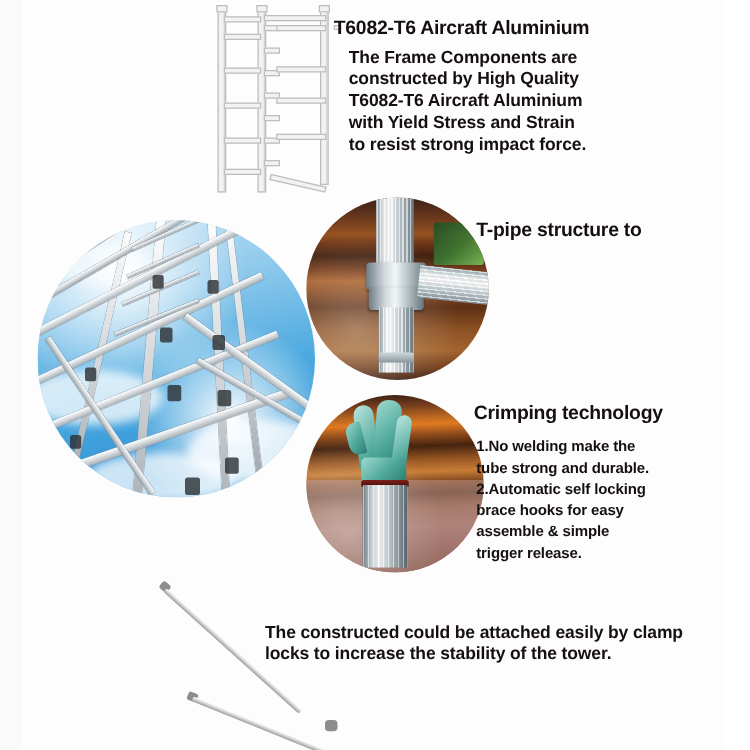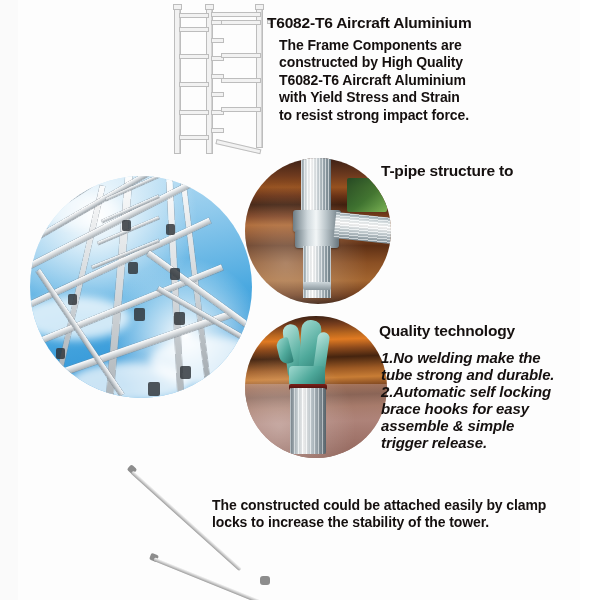--- a/index.html
+++ b/index.html
@@ -21,25 +21,25 @@
     position:absolute;left:18px;top:0;width:562px;height:600px;
     background:#fdfdfd;
   }
   .edge-l{position:absolute;left:0;top:0;width:18px;height:600px;background:#fafafa;}
   .edge-r{position:absolute;left:580px;top:0;width:20px;height:600px;background:#ffffff;}
 
   
   .txt{position:absolute;color:#15100f;font-weight:bold;white-space:pre;}
   .heading{font-size:15.5px;line-height:17px;letter-spacing:-0.2px;}
   .body{font-size:14px;line-height:17.4px;letter-spacing:-0.1px;}
-  .body2{font-size:15px;line-height:17px;letter-spacing:-0.1px;font-style:italic;}
+  .body2{font-size:12px;line-height:17px;letter-spacing:-0.1px;}
 
   #t-title{left:267px;top:14px;}
   #t-para1{left:279px;top:37px;}
-  #t-head2{left:381px;top:162px;}
+  #t-head2{left:381px;top:176px;}
   #t-para2{left:381px;top:183px;}
   #t-head3{left:379px;top:322px;}
   #t-para3{left:381px;top:349px;}
   #t-para4{left:212px;top:497px;}
 
   
   .circ{position:absolute;border-radius:50%;overflow:hidden;}
 
   
   #photo-tower{left:30px;top:176px;width:222px;height:222px;}
@@ -245,21 +245,21 @@
     <div class="claw-l" style="left:70px;top:16px;width:12px;height:48px;border-radius:6px;transform:rotate(8deg);"></div>
     <div class="claw" style="left:44px;top:50px;width:36px;height:20px;border-radius:4px;"></div>
 
     <div class="crimp-band" style="left:44px;top:68px;width:38px;height:6px;"></div>
 
     <div class="hook-tube" style="left:45px;top:72px;width:36px;height:66px;">
       <div class="hook-rib"></div>
     </div>
   </div>
 
-  <div class="txt heading" id="t-head3">Quality technology</div>
+  <div class="txt heading" id="t-head3">Crimping technology</div>
   <div class="txt body2" id="t-para3">1.No welding make the
 tube strong and durable.
 2.Automatic self locking
 brace hooks for easy
 assemble &amp; simple
 trigger release.</div>
 
   <div id="art-stab">
     <div class="stab-end" style="left:18px;top:16px;width:8px;height:7px;transform:rotate(42deg);"></div>
     <div class="stab" style="left:22px;top:20px;width:146px;height:4px;transform:rotate(42deg);transform-origin:left center;"></div>

